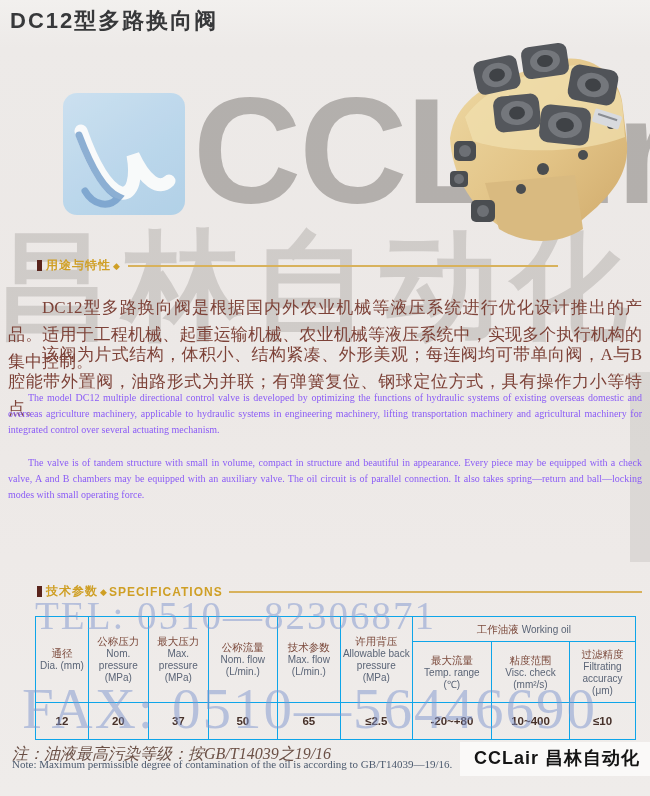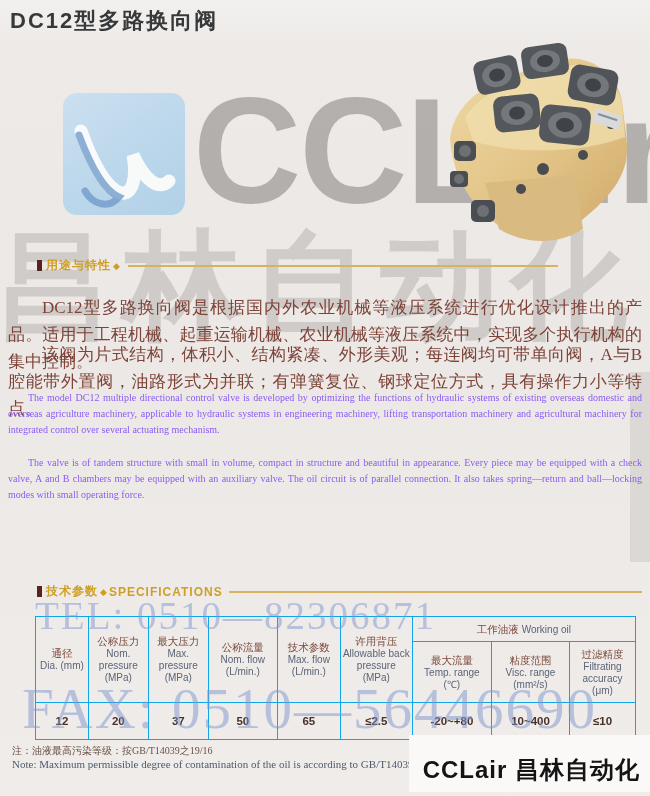--- a/index.html
+++ b/index.html
@@ -41,25 +41,25 @@
   
   .spec-table{left:35px;top:616px;width:601px;z-index:3;border-collapse:collapse;}
   .spec-table th,.spec-table td{border:1px solid #0ea5e9;padding:2px 2px;vertical-align:middle;text-align:center;}
   .spec-table .grp{height:20px;font-size:10.5px;}
   .spec-table .hcn{display:block;font-size:10.5px;color:#7c4a3c;line-height:13px;}
   .spec-table .hen{display:block;font-size:10px;color:#5a6476;line-height:12px;}
   .spec-table .hun{display:block;font-size:10px;color:#5a6476;line-height:12px;}
   .spec-table th{font-weight:normal;height:56px;}
   .spec-table td{height:32px;font-size:11.5px;font-weight:bold;color:#47312a;}
   
-  .note-cn{left:12px;top:744px;font-size:10px;color:#6b5046;z-index:3;font-family:"Liberation Serif",serif;}
+  .note-cn{left:12px;top:744px;font-size:16px;color:#6b5046;z-index:3;font-family:"Liberation Serif",serif;font-style:italic;}
   .note-en{left:12px;top:758px;font-size:11px;color:#4c5a6e;z-index:3;font-family:"Liberation Serif",serif;}
   
-  .footer-brand{right:0;bottom:4px;padding:19px 10px 6px 14px;background:#faf9f8;z-index:5;
-    font-size:24px;font-weight:bold;color:#141414;letter-spacing:1px;}
+  .footer-brand{right:0;bottom:20px;padding:4px 10px 6px 14px;background:#faf9f8;z-index:5;
+    font-size:18px;font-weight:bold;color:#141414;letter-spacing:1px;}
 </style>
 </head>
 <body>
 
 <div class="abs wm-cn">昌林自动化</div>
 <div class="abs wm-cclair">CCLair</div>
 <div class="abs wm-logo">
   <svg width="122" height="122" viewBox="0 0 122 122">
     <path d="M18,38 C30,72 44,96 58,100 C70,102 74,84 70,62 C82,88 96,98 106,88" fill="none" stroke="#ffffff" stroke-width="13" stroke-linecap="round" opacity="0.95"></path>
     <path d="M16,42 C28,74 42,98 56,104 C46,116 30,112 22,98" fill="none" stroke="#5d8fc4" stroke-width="7" stroke-linecap="round" opacity="0.8"></path>
@@ -198,21 +198,21 @@
     </th>
   </tr>
   <tr>
     <th>
       <span class="hcn">最大流量</span>
       <span class="hen">Temp. range</span>
       <span class="hun">(℃)</span>
     </th>
     <th>
       <span class="hcn">粘度范围</span>
-      <span class="hen">Visc. range</span>
+      <span class="hen">Visc. check</span>
       <span class="hun">(mm²/s)</span>
     </th>
     <th>
       <span class="hcn">过滤精度</span>
       <span class="hen">Filtrating accuracy</span>
       <span class="hun">(μm)</span>
     </th>
   </tr>
   <tr>
     <td>12</td>

